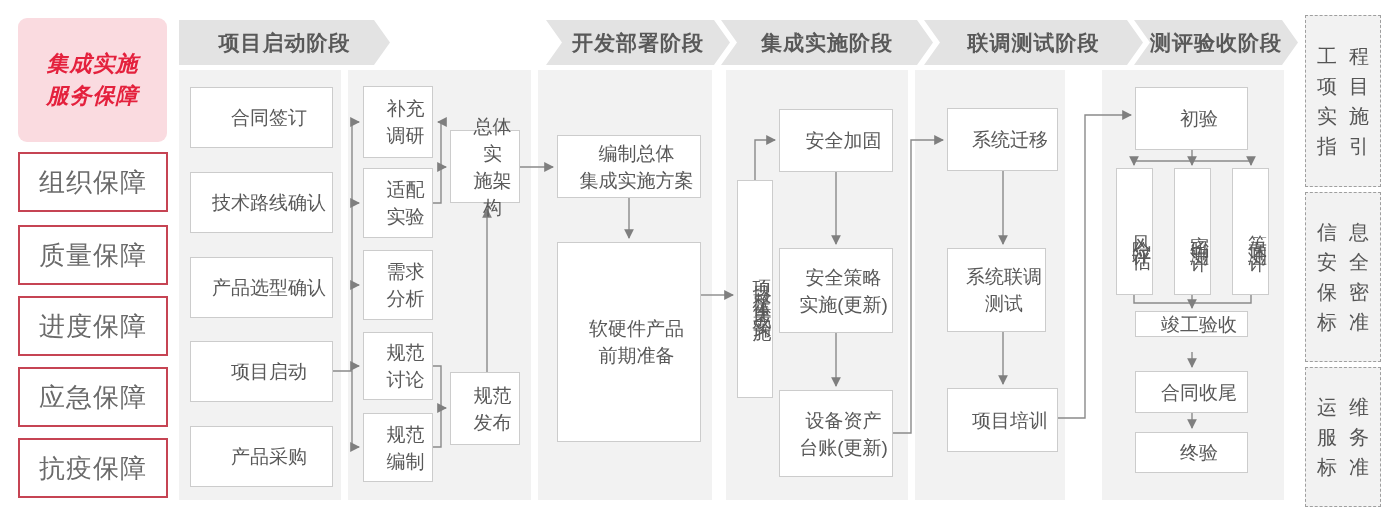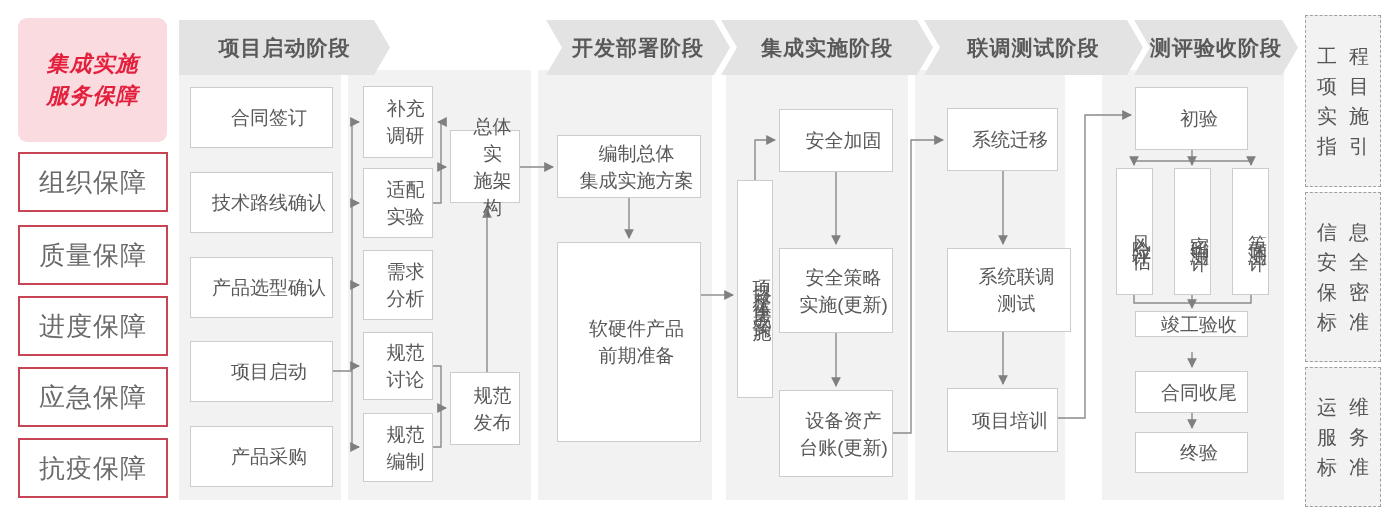--- a/index.html
+++ b/index.html
@@ -21,21 +21,21 @@
     position:absolute;left:18px;width:150px;height:60px;
     background:#ffffff;border:2px solid #c64453;
     display:flex;align-items:center;justify-content:center;
     color:#6a6a6a;font-size:26px;letter-spacing:1px;box-sizing:border-box;
   }
 
   
   .col-bg{position:absolute;top:70px;height:430px;background:#f2f2f2;}
 
   .chev{
-    position:absolute;top:20px;height:55px;background:#e3e3e3;
+    position:absolute;top:20px;height:45px;background:#e3e3e3;
     display:flex;align-items:center;justify-content:center;
     color:#595959;font-size:21px;font-weight:bold;letter-spacing:1px;
     clip-path:polygon(0 0, calc(100% - 16px) 0, 100% 50%, calc(100% - 16px) 100%, 0 100%, 16px 50%);
   }
   .chev.first{
     clip-path:polygon(0 0, calc(100% - 16px) 0, 100% 50%, calc(100% - 16px) 100%, 0 100%);
   }
 
   
   .node{
@@ -167,21 +167,21 @@
 前期准备</div>
 
   <div class="node vnode" style="left:737px;top:180px;width:36px;height:218px">项目整体集成实施</div>
   <div class="node" style="left:779px;top:109px;width:114px;height:63px">安全加固</div>
   <div class="node" style="left:779px;top:248px;width:114px;height:85px">安全策略
 实施(更新)</div>
   <div class="node" style="left:779px;top:390px;width:114px;height:87px">设备资产
 台账(更新)</div>
 
   <div class="node" style="left:947px;top:108px;width:111px;height:63px">系统迁移</div>
-  <div class="node" style="left:947px;top:248px;width:124px;height:84px">系统联调
+  <div class="node" style="left:947px;top:248px;width:99px;height:84px">系统联调
 测试</div>
   <div class="node" style="left:947px;top:388px;width:111px;height:64px">项目培训</div>
 
   <div class="node" style="left:1135px;top:87px;width:113px;height:63px">初验</div>
   <div class="node vnode" style="left:1116px;top:168px;width:37px;height:127px">风险评估</div>
   <div class="node vnode" style="left:1174px;top:168px;width:37px;height:127px">密码测评</div>
   <div class="node vnode" style="left:1232px;top:168px;width:37px;height:127px">等保测评</div>
   <div class="node" style="left:1135px;top:311px;width:113px;height:26px">竣工验收</div>
   <div class="node" style="left:1135px;top:371px;width:113px;height:42px">合同收尾</div>
   <div class="node" style="left:1135px;top:432px;width:113px;height:41px">终验</div>

